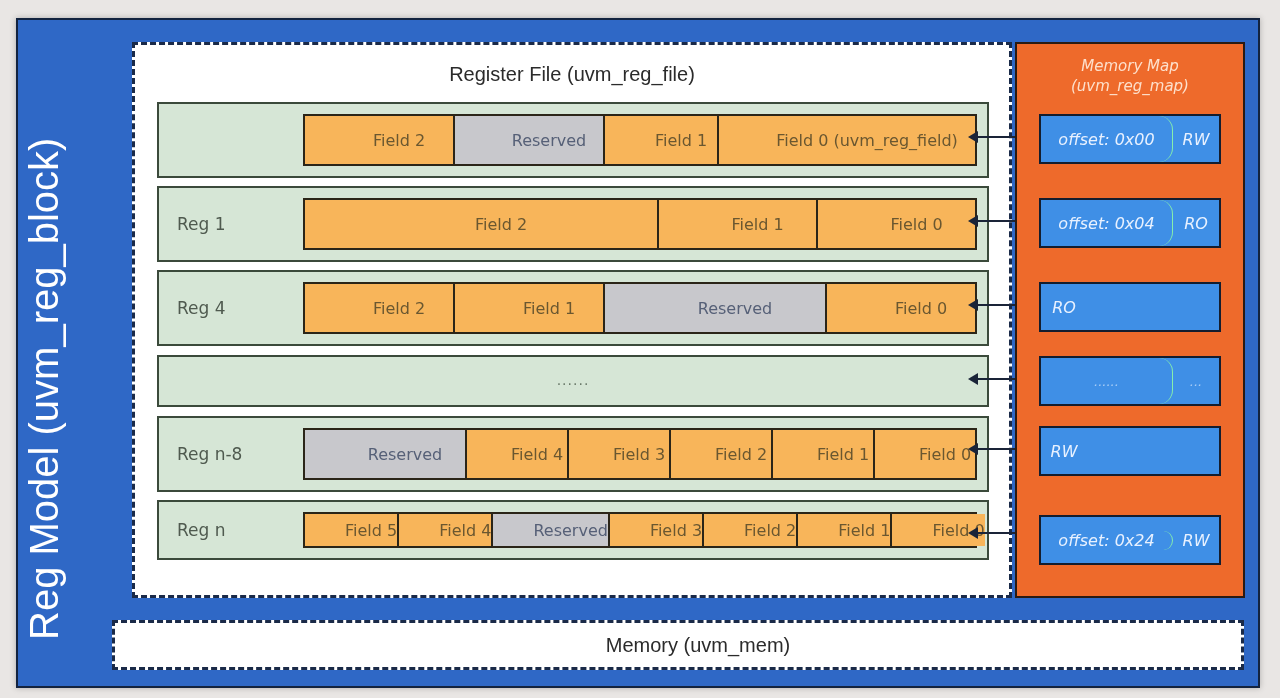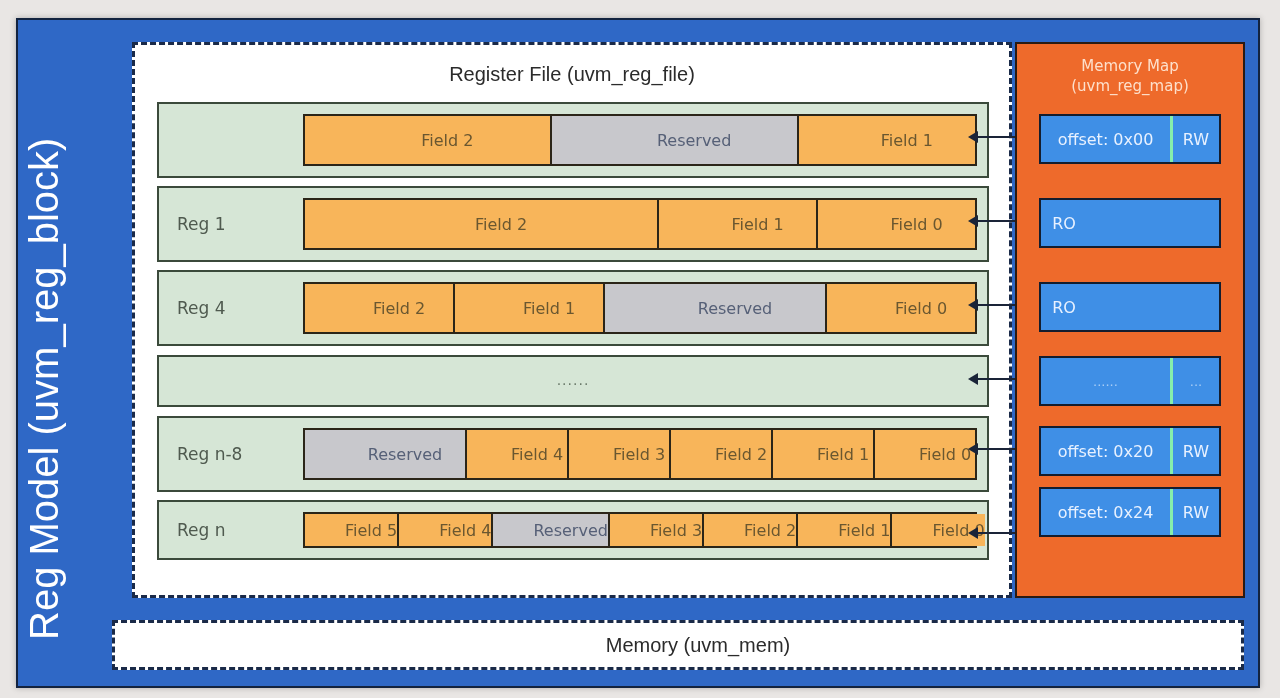--- a/index.html
+++ b/index.html
@@ -53,33 +53,33 @@
   .arrow {
     position: absolute; height: 2px; background: #1a2438;
   }
   .arrow::before {
     content: ""; position: absolute; left: -2px; top: -5px;
     border-top: 6px solid transparent; border-bottom: 6px solid transparent;
     border-right: 10px solid #1a2438;
   }
   .memmap {
     position: absolute; left: 1015px; top: 42px; width: 230px; height: 556px;
-    background: #ee6a2b; border: 2px solid #2b1a12; box-sizing: border-box;
+    background: #ee6a2b; border: 2px solid #2b1a12; box-sizing: border-box; font-style: italic;
   }
   .memmap-title {
     position: absolute; left: 0; right: 0; top: 12px; text-align: center;
     color: #fde0cc; font-size: 15px; line-height: 20px; white-space: pre-line;
   }
   .offset-box {
     position: absolute; left: 22px; width: 182px; height: 50px;
     display: flex; background: #3f8fe6; border: 2px solid #141d2e; box-sizing: border-box;
   }
   .offset-addr {
     flex: 1; display: flex; align-items: center; justify-content: center;
-    color: #e8f1ff; font-size: 16px; border-right: 3px solid #86efac; white-space: nowrap;
+    color: #e8f1ff; font-size: 16px; border-right: 1px solid #86efac; white-space: nowrap; border-radius: 14px;
   }
   .offset-access {
     width: 46px; display: flex; align-items: center; justify-content: center;
     color: #e8f1ff; font-size: 16px;
   }
   .offset-box.dots .offset-addr, .offset-box.dots .offset-access { color: #a9cdf5; font-size: 13px; }
   .memory-bar {
     position: absolute; left: 112px; top: 620px; width: 1132px; height: 50px;
     background: #ffffff; border: 3px dashed #1a2a48; box-sizing: border-box;
     display: flex; align-items: center; justify-content: center;
@@ -93,20 +93,21 @@
 <div class="side-title">Reg Model (uvm_reg_block)</div>
 
 <div class="regfile">
   <div class="regfile-title">Register File (uvm_reg_file)</div>
   <div id="reg-rows">
       <div class="reg-row" style="top: 57px; height: 76px;">
         <div class="fields">
           <div class="field" style="flex: 3 1 0px;">Field 2</div>
           <div class="field reserved" style="flex: 3 1 0px;">Reserved</div>
           <div class="field" style="flex: 2 1 0px;">Field 1</div>
+          <div class="field" style="flex: 6 1 0px;">Field 0 (uvm_reg_field)</div>
         </div>
       </div>
       <div class="reg-row" style="top: 141px; height: 76px;">
         <div class="reg-label">Reg 1</div>
         <div class="fields">
           <div class="field" style="flex: 8 1 0px;">Field 2</div>
           <div class="field" style="flex: 3 1 0px;">Field 1</div>
           <div class="field" style="flex: 3 1 0px;">Field 0</div>
         </div>
       </div>
@@ -159,34 +160,34 @@
 
 <div class="memmap">
   <div class="memmap-title">Memory Map
 (uvm_reg_map)</div>
   <div id="map-entries">
       <div class="offset-box" style="top: 70px;">
         <div class="offset-addr">offset: 0x00</div>
         <div class="offset-access">RW</div>
       </div>
       <div class="offset-box" style="top: 154px;">
+        <div class="offset-addr">offset: 0x04</div>
         <div class="offset-access">RO</div>
       </div>
       <div class="offset-box" style="top: 238px;">
         <div class="offset-access">RO</div>
       </div>
       <div class="offset-box dots" style="top: 312px;">
         <div class="offset-addr">......</div>
         <div class="offset-access">...</div>
       </div>
       <div class="offset-box" style="top: 382px;">
-        <div class="offset-addr">offset: 0x20</div>
         <div class="offset-access">RW</div>
       </div>
-      <div class="offset-box" style="top: 443px;">
+      <div class="offset-box" style="top: 471px; align-items: center;">
         <div class="offset-addr">offset: 0x24</div>
         <div class="offset-access">RW</div>
       </div>
     </div>
 </div>
 
 <div class="memory-bar">
   <span>Memory (uvm_mem)</span>
 </div>
 

